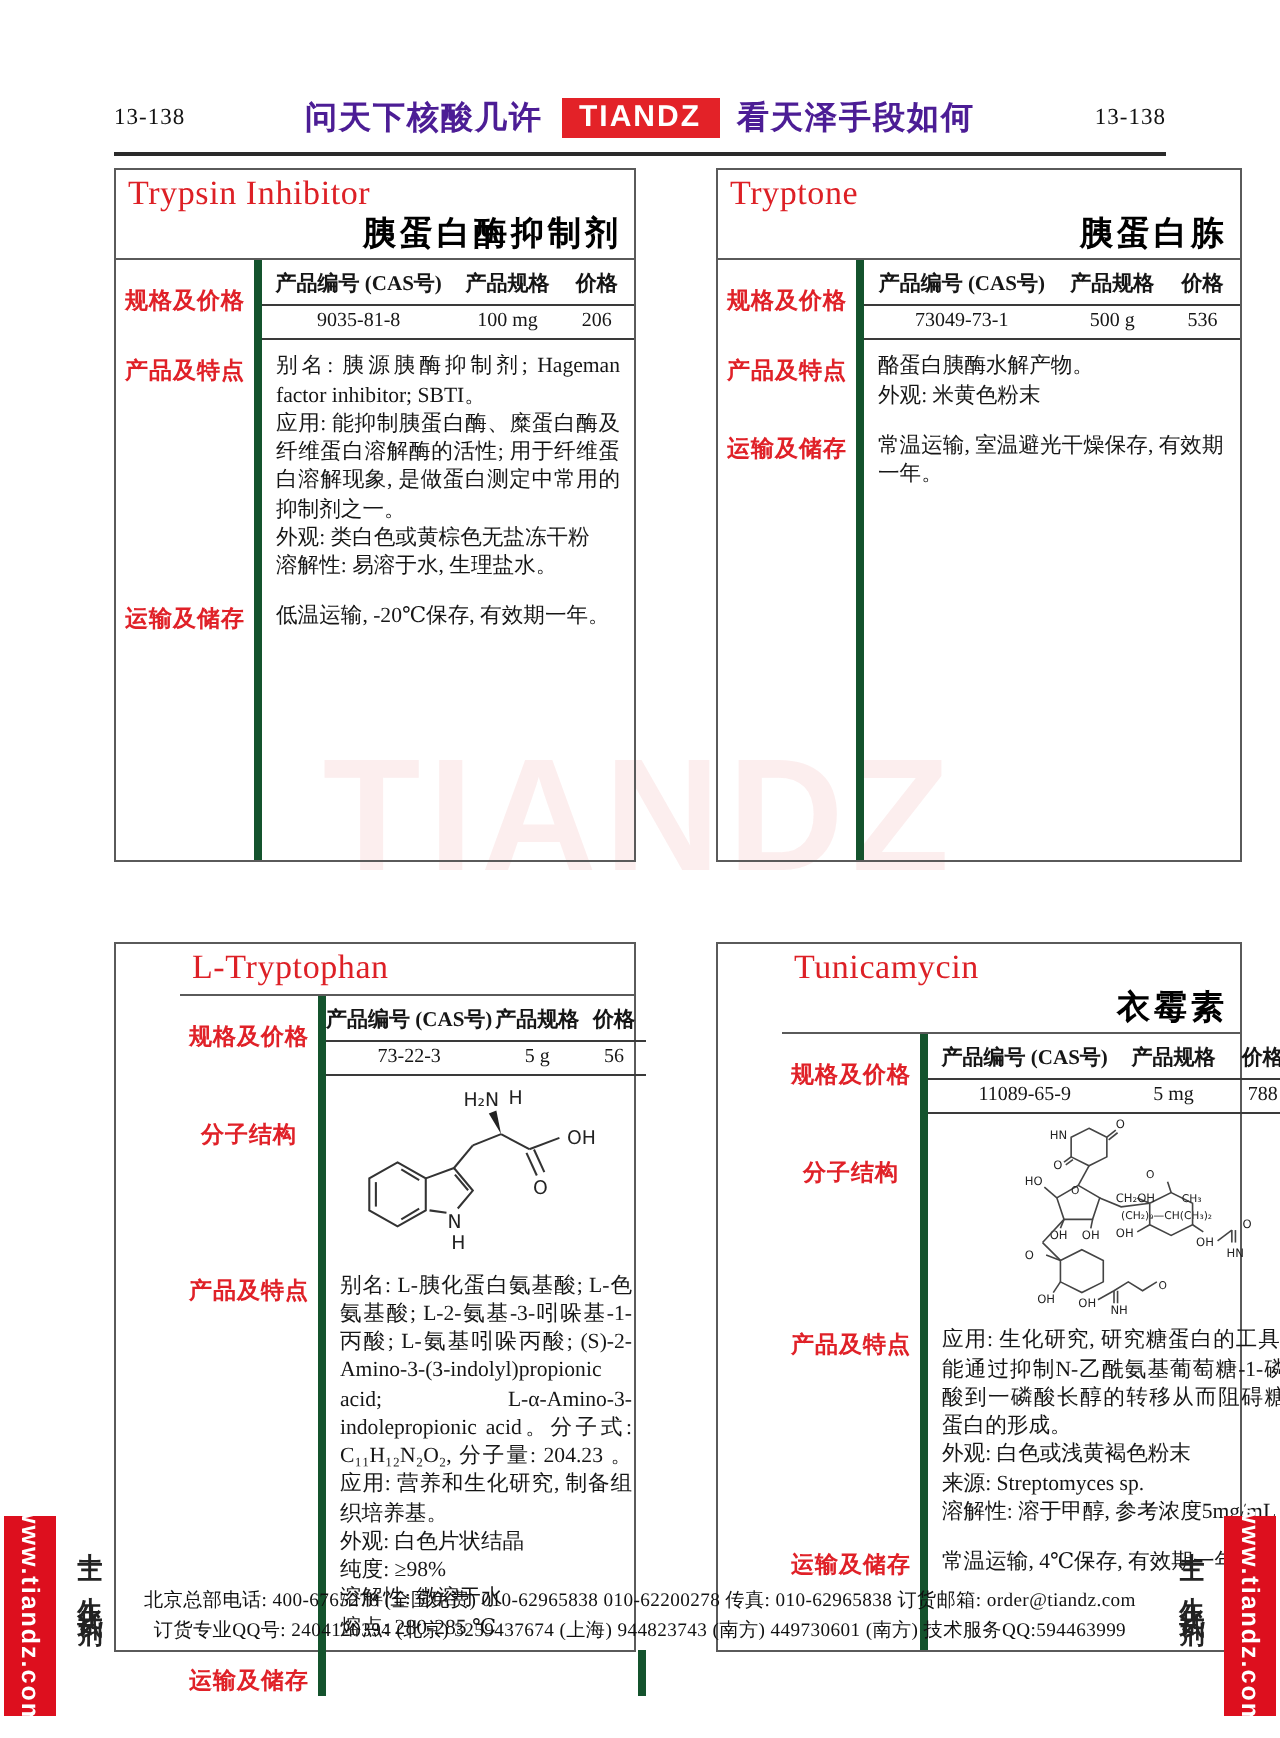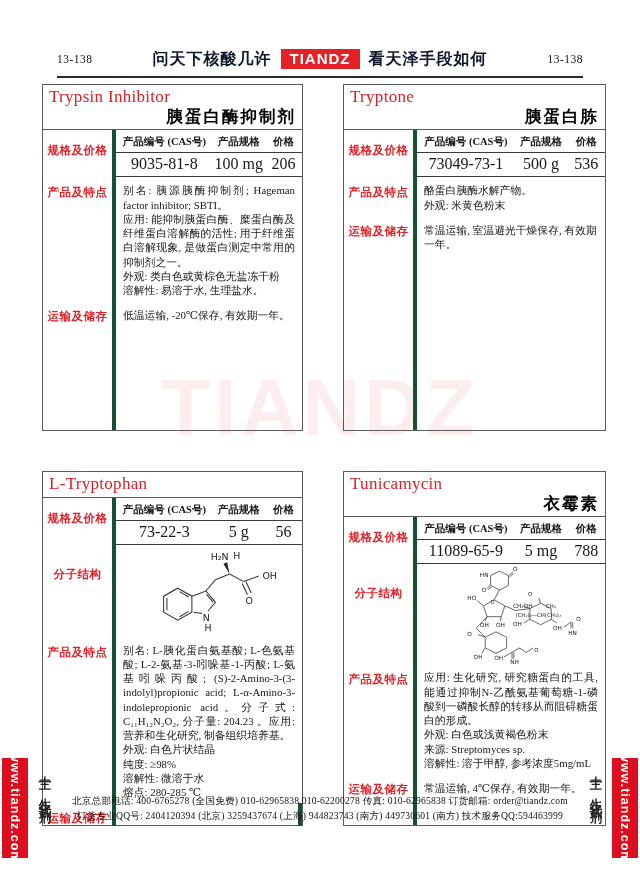--- a/index.html
+++ b/index.html
@@ -15,56 +15,56 @@
     font-size:80px; font-weight:900; letter-spacing:4px;
     color:rgba(225,90,90,0.10); z-index:0; user-select:none;
   }
   
   .header {
     position:absolute; top:46px; left:57px; width:526px; height:26px;
     display:flex; align-items:center; justify-content:space-between; z-index:2;gap:38px;
   }
   .pagenum { font-size:11.5px; letter-spacing:0.5px; color:#111; }
   .header-center { display:flex; align-items:center; gap:9px; }
-  .header-slogan { font-size:16px; font-weight:bold; color:#0f172a; letter-spacing:1px; }
+  .header-slogan { font-size:16px; font-weight:bold; color:#4c1d95; letter-spacing:1px; }
   .logo-box {
     background:#e32228; color:#fff; padding:1px 9px 2px 9px;
     font-family:"Liberation Sans","DejaVu Sans",sans-serif;
     font-size:15px; font-weight:800; letter-spacing:1px;
   }
   .header-rule { position:absolute; top:76px; left:57px; width:526px; border-top:2px solid #2a2a2a; z-index:2; }
   
   .products {
-    position:absolute; top:84px; left:42px; width:459px; z-index:1;
+    position:absolute; top:84px; left:57px; width:459px; z-index:1;
     display:grid; grid-template-columns:261px 263px; grid-column-gap:3px; grid-row-gap:4px;gap:40px;
   }
   .pbox { border:1px solid #5a5a5a; background:transparent; display:flex; flex-direction:column; }
   .pbox.top { height:347px; }
-  .pbox.bottom { height:355px; }
+  .pbox.bottom { height:355px;padding-left:32px; }
   .ptitle { border-bottom:1px solid #5a5a5a; padding:2px 6px 3px 6px; }
   .ptitle-en { font-size:17px; color:#dd2026; letter-spacing:0.3px; line-height:1.15; }
   .ptitle-cn { font-size:16.5px; font-weight:bold; color:#000000; text-align:right; letter-spacing:2px; line-height:1.2; }
   .pbody { flex:1; display:grid; grid-template-columns:73px 1fr; }
   .pbody.rows3 { grid-template-rows:auto auto auto 1fr; }
   .pbody.rows4 { grid-template-rows:auto auto auto auto 1fr; }
   .lbl {
     border-right:4px solid #14532d; color:#e02128; font-weight:bold;
     font-size:11.5px; text-align:center; padding-top:8px; letter-spacing:0.5px;
   }
   .lbl.spec { padding-top:13px; }
   .lbl.struct { padding-top:22px; }
   .lbl.fill { padding:0; }
   .cell { font-size:11px; color:#161616; }
   .spec-table { width:100%; border-collapse:collapse; table-layout:fixed; }
   .spec-table th {
     font-size:10.5px; font-weight:bold; text-align:center;
     padding:5px 0 3px 0; border-bottom:1px solid #3a3a3a;
   }
   .spec-table td {
-    font-size:16px; text-align:center; padding:2px 0 3px 0;
+    font-size:10px; text-align:center; padding:2px 0 3px 0;
     border-bottom:1px solid #3a3a3a;
   }
   .col-id { width:52%; } .col-spec { width:28%; } .col-price { width:20%; }
   .features { padding:6px 7px 4px 7px; line-height:1.32; text-align:justify; white-space:pre-line; font-size:10.8px; }
   .shipping { padding:7px 7px 4px 7px; line-height:1.35; font-size:10.8px; }
   .structure-cell { display:flex; justify-content:flex-end; align-items:center; padding:2px 0; }
   .structure-cell.trp { height:92px; }
   .structure-cell.tun { height:100px; }
   svg text { font-family:"DejaVu Sans",sans-serif; fill:#222; }
   

